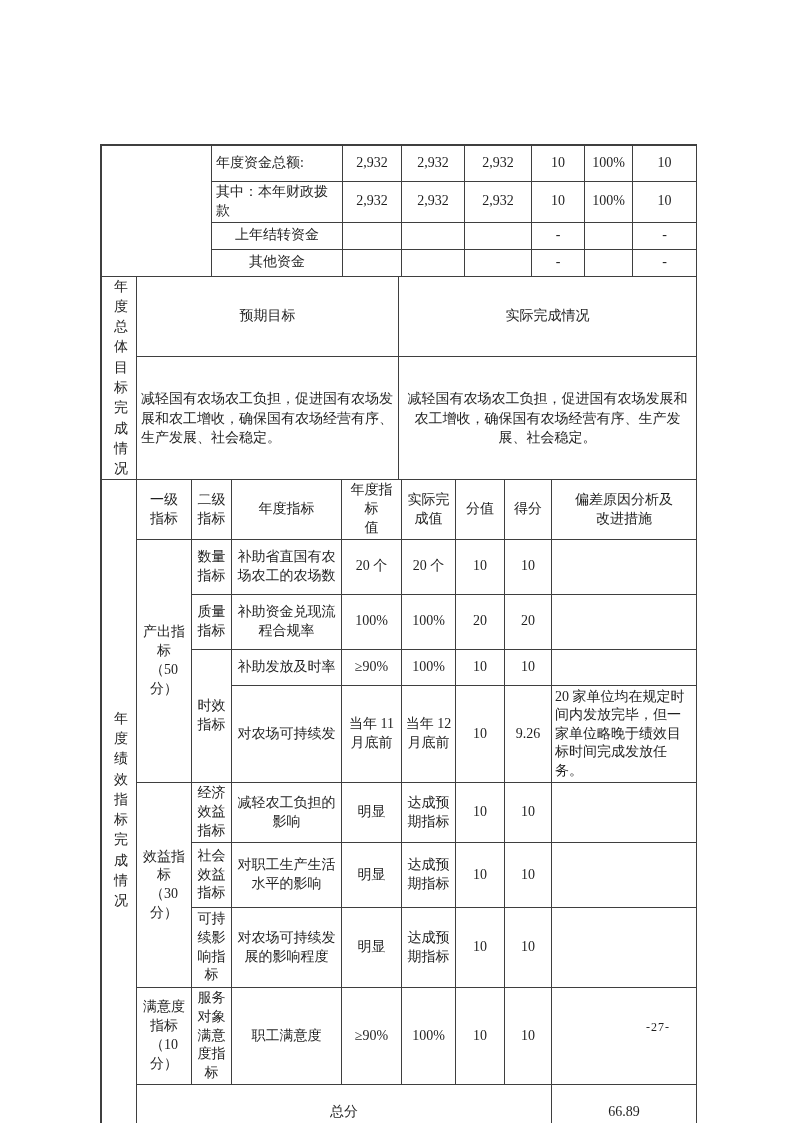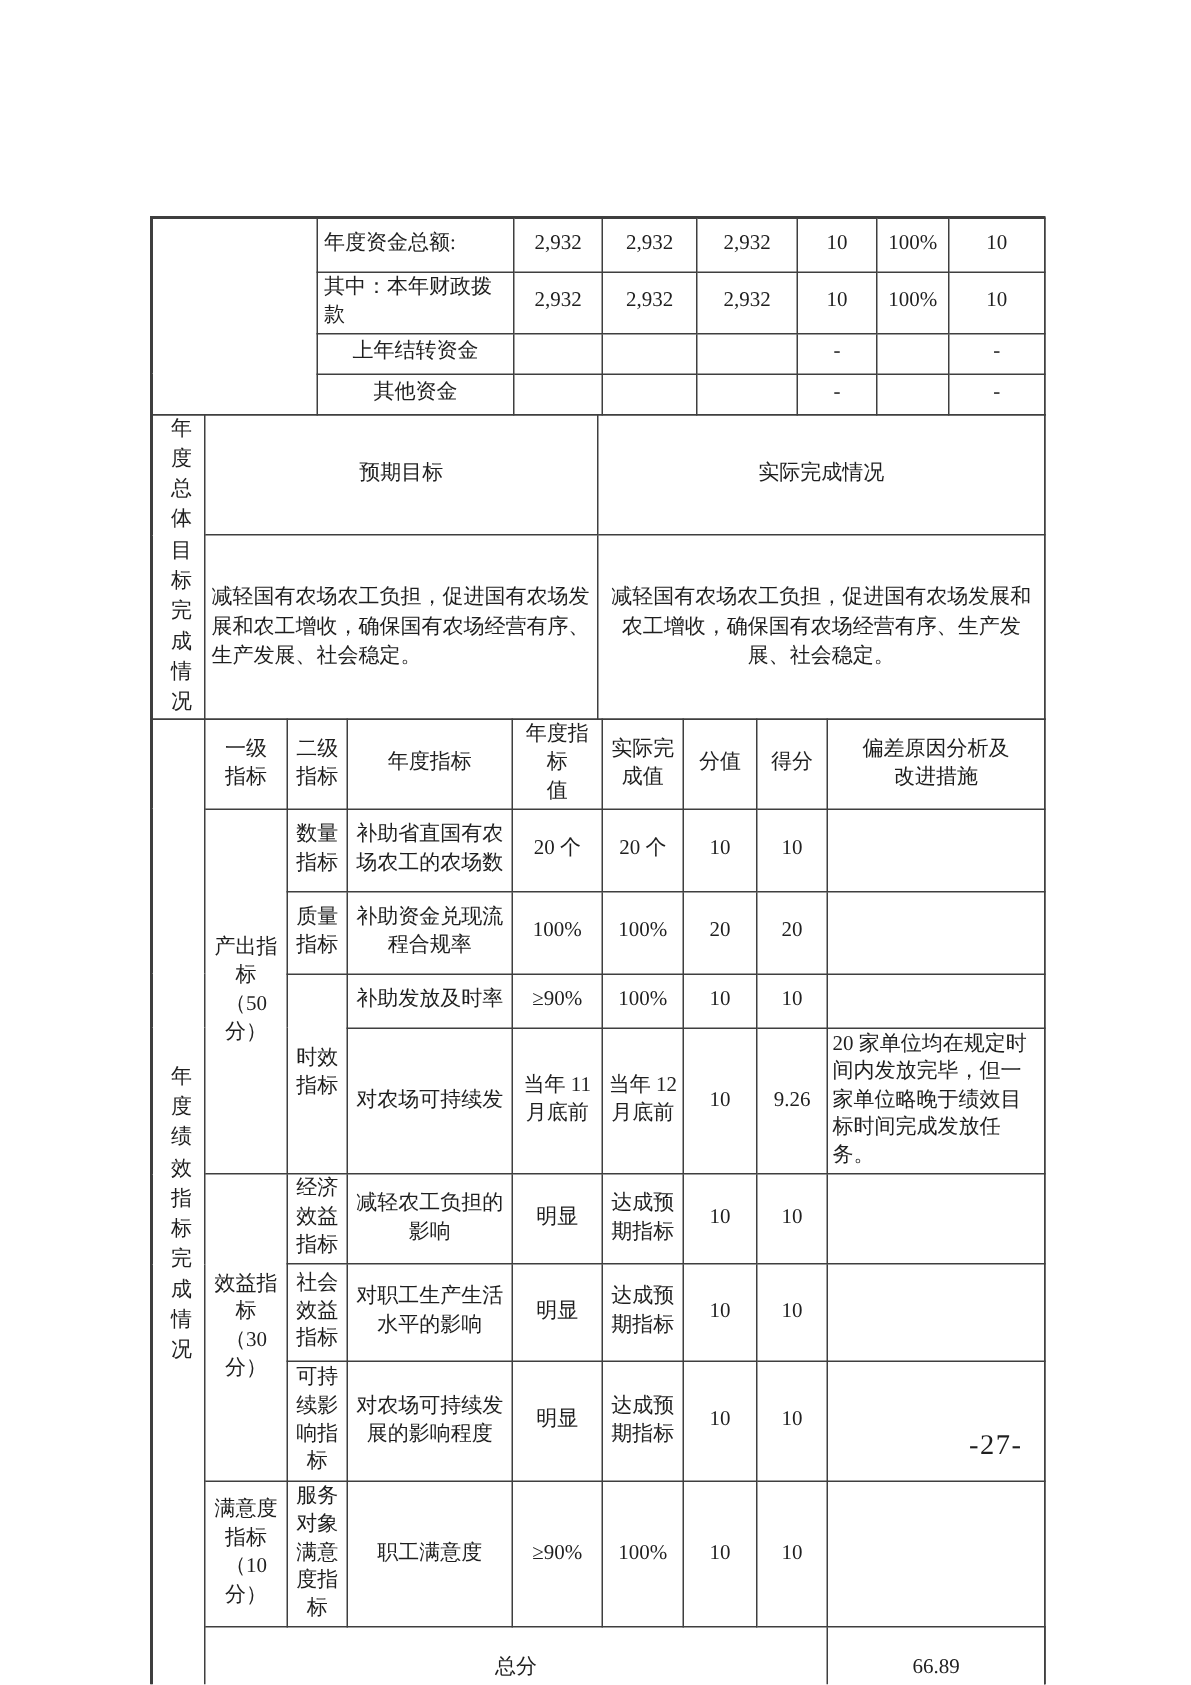--- a/index.html
+++ b/index.html
@@ -24,22 +24,22 @@
     white-space:pre-line;
     word-break:break-all;
     overflow:hidden;
   }
   .l { text-align:left; padding-left:4px; padding-right:3px; }
   .goal-text { text-align:left; padding:2px 4px; line-height:1.4; }
   .goal-text-c { text-align:center; padding:2px 4px; line-height:1.4; }
   .note-cell { text-align:left; padding:2px 3px; line-height:1.32;margin-left:36px; }
   .side { padding:0 12px; line-height:1.45; }
   .page-num {
-    position:absolute; left:646px; top:953px;
-    font-size:19px; letter-spacing:1px;
+    position:absolute; left:646px; top:1020px;
+    font-size:12px; letter-spacing:1px;
     color:#1f1f1f;
   }
 </style>
 </head>
 <body>
 
 <div class="page">
   <div class="doc">
 
     <table class="ta">

